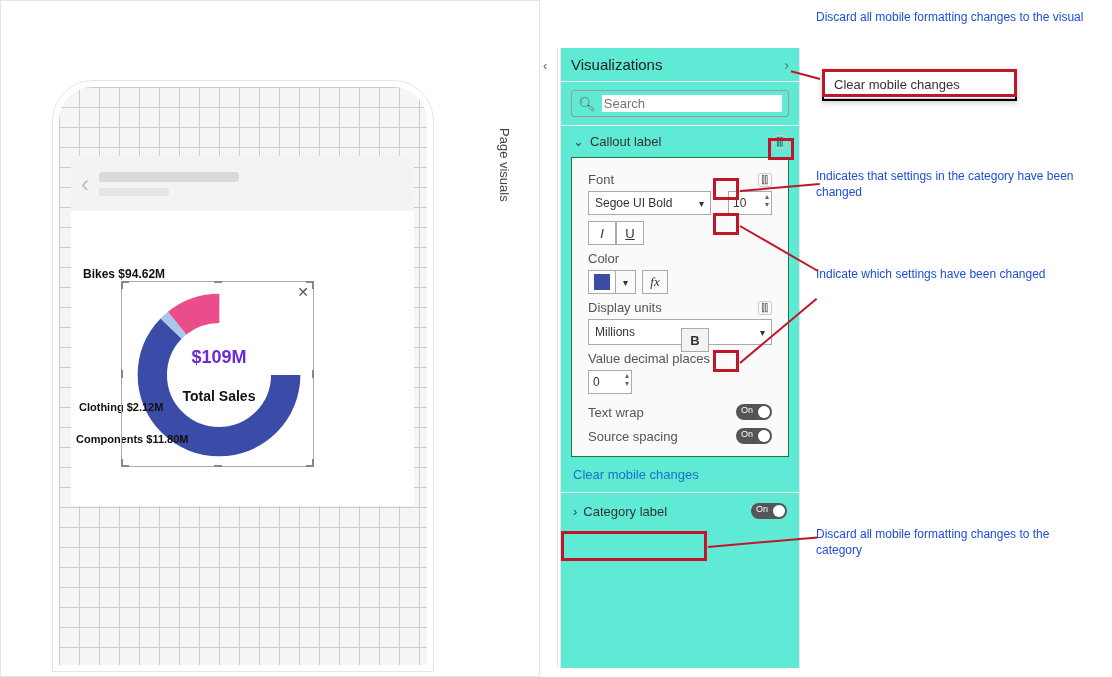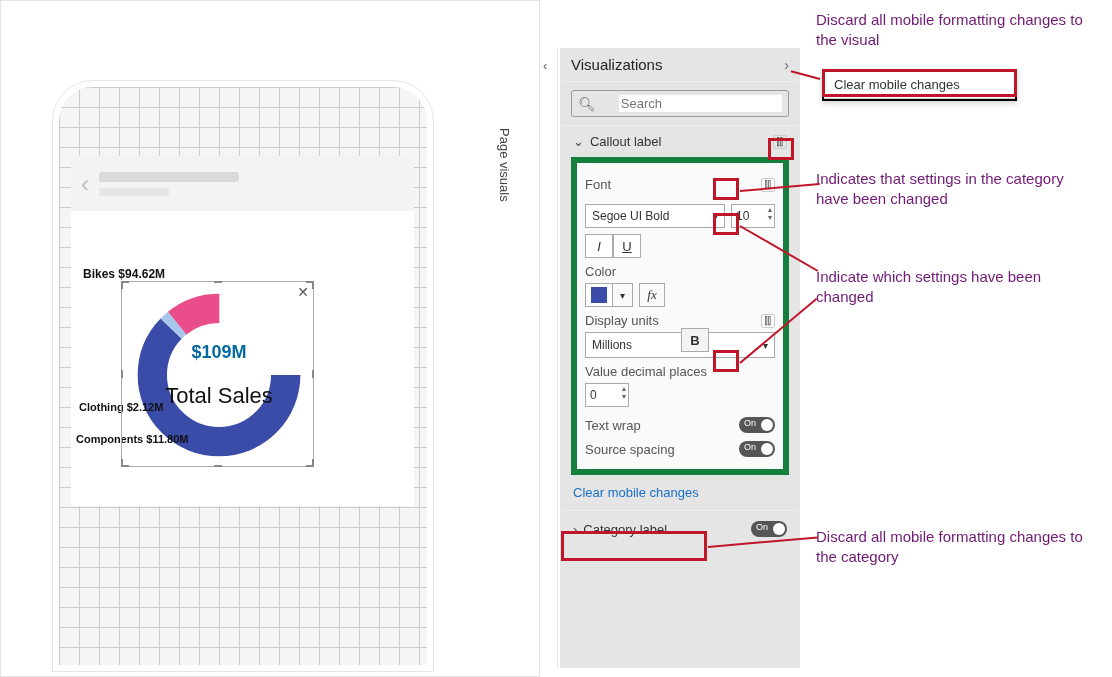--- a/index.html
+++ b/index.html
@@ -14,66 +14,66 @@
   .phone-appbar .lines .l1{ width:140px; height:10px; background:#dadada; border-radius:3px; margin-bottom:6px;}
   .phone-appbar .lines .l2{ width:70px; height:8px; background:#e5e5e5; border-radius:3px;}
   .visual { position:absolute; left:70px; top:210px; width:343px; height:295px; background:#fff; }
   .sel { position:absolute; left:120px; top:280px; width:193px; height:186px; border:1px solid #aaa;}
   .sel .h{position:absolute;width:8px;height:2px;background:#888;}
   .sel .v{position:absolute;width:2px;height:8px;background:#888;}
   .sel .x{position:absolute; right:4px; top:2px; font-size:14px; color:#555;}
   .donut { position:absolute; left:130px; top:286px; width:176px; height:176px; }
   .donut svg{ width:176px; height:176px;}
   .donut .center { position:absolute; left:0; top:0; width:176px; height:176px; display:flex; flex-direction:column; justify-content:center; align-items:center;}
-  .donut .center .v { color:#0369a1; font-weight:700; font-size:18px;}
-  .donut .center .t { color:#111; font-weight:400; font-size:22px; margin-top:20px;}
+  .donut .center .v { color:#6d28d9; font-weight:700; font-size:18px;}
+  .donut .center .t { color:#111; font-weight:700; font-size:14px; margin-top:20px;}
   .lbl { position:absolute; font-size:12px; font-weight:600; color:#111; white-space:nowrap;}
   .side-tab { position:absolute; left:540px; top:48px; width:18px; height:620px; border-right:1px solid #e5e5e5;}
   .side-tab .chev { position:absolute; top:10px; left:3px; color:#666; font-size:13px;}
   .side-tab .rot { position:absolute; top:80px; left:-28px; width:80px; transform:rotate(90deg); transform-origin:left top; font-size:13px; color:#444; white-space:nowrap;}
-  .pane { position:absolute; left:560px; top:48px; width:240px; height:620px; border-left:1px solid #e5e5e5; border-right:1px solid #e5e5e5; background:#e5e5e5;}
+  .pane { position:absolute; left:560px; top:48px; width:240px; height:620px; border-left:1px solid #e5e5e5; border-right:1px solid #e5e5e5; background:#5eead4;}
   .pane-h { display:flex; align-items:center; justify-content:space-between; padding:8px 10px; border-bottom:1px solid #eee;}
   .pane-h .t { font-size:15px; color:#222;}
   .pane-h .exp { color:#666; font-size:14px;}
   .search { margin:8px 10px; border:1px solid #999; border-radius:3px; display:flex; align-items:center; padding:4px 6px;}
   .search .ic{ color:#666; margin-right:6px; font-size:14px;}
-  .search input{ border:none; outline:none; width:100%; font-size:13px;margin-left:17px;}
+  .search input{ border:none; outline:none; width:100%; font-size:13px;}
   .tabs { display:flex; gap:14px; padding:0 12px; align-items:center; height:30px;}
   .tab { font-size:14px; color:#666; padding-bottom:6px; cursor:pointer;}
   .tab.active { color:#111; border-bottom:3px solid #f2c811; font-weight:600;}
   .more { margin-left:auto; border:1px solid #ccc; padding:1px 6px; font-weight:700; letter-spacing:1px; color:#444; cursor:pointer; font-size:12px;}
   .sec { border-top:1px solid #eee; }
   .sec-h { display:flex; align-items:center; padding:8px 12px; gap:6px;}
   .chev { color:#444;}
   .ind { border:1px solid #ccc; padding:1px 3px; border-radius:2px; font-size:10px; line-height:1;}
-  .group { background:#fafafa; border:6px solid #15803d; margin:0 10px; padding:8px 8px 8px;}
+  .group { background:#fafafa; border:1px solid #15803d; margin:0 10px; padding:8px 16px 8px;}
   .lblrow { display:flex; align-items:center; justify-content:space-between; margin-top:6px;}
   .lblrow .t { color:#555;}
-  .fontrow { display:flex; gap:6px; margin-top:12px;}
+  .fontrow { display:flex; gap:17px; margin-top:4px;}
   .selbox { border:1px solid #aaa; height:24px; display:flex; align-items:center; padding:0 6px; flex:1; background:#fff; justify-content:space-between; font-size:12px;}
   .numbox { border:1px solid #aaa; height:24px; width:44px; display:flex; align-items:center; padding:0 4px; background:#fff; position:relative; font-size:12px;}
   .spin { position:absolute; right:2px; top:1px; font-size:8px; line-height:1; color:#666;}
   .biubtns { display:flex; gap:0; margin-top:6px;}
   .biubtns .b { border:1px solid #aaa; height:24px; width:28px; display:flex; align-items:center; justify-content:center; background:#fff; cursor:pointer; font-size:13px;}
   .biubtns .b.sel { background:#f3f3f3;}
   .colorpick { display:flex; gap:6px; margin-top:4px; align-items:center;}
   .swatch { border:1px solid #aaa; height:24px; width:28px; background:#fff; display:flex; align-items:center; justify-content:center;}
   .swatch .c { width:16px; height:16px; background:#3a4ca8;}
   .caret { border:1px solid #aaa; border-left:none; height:24px; width:20px; display:flex; align-items:center; justify-content:center; font-size:10px;}
   .fx { border:1px solid #aaa; height:24px; width:26px; display:flex; align-items:center; justify-content:center; font-style:italic; font-family:serif;}
   .fullsel { border:1px solid #aaa; height:26px; display:flex; align-items:center; justify-content:space-between; padding:0 6px; margin-top:4px; background:#fff; font-size:12px;}
   .toggle { width:36px; height:16px; background:#555; border-radius:10px; position:relative;}
   .toggle .k { position:absolute; right:2px; top:2px; width:12px; height:12px; background:#fff; border-radius:50%;}
   .toggle .on { position:absolute; left:5px; top:1px; font-size:9px; color:#fff;}
   .link { color:#1a6fc9; padding:10px 12px; display:block; cursor:pointer; font-size:13px;}
   .catlabel { display:flex; align-items:center; justify-content:space-between; padding:10px 12px; border-top:1px solid #eee;}
   .menu { position:absolute; left:822px; top:69px; width:195px; border:2px solid #000; background:#fff; box-shadow:0 2px 6px rgba(0,0,0,.2);}
   .menu .mi { padding:6px 10px; font-size:13px; cursor:pointer;}
   .menu .mi.sep { border-bottom:1px solid #ccc;}
-  .ann { position:absolute; color:#701a75; font-size:15px; line-height:1.3;}
+  .ann { position:absolute; color:#1d4ed8; font-size:12px; line-height:1.3;}
   .redbox { position:absolute; border:3px solid #c1152a;}
   .redline { position:absolute; background:#c1152a; height:2px; transform-origin:left center;}
 </style>
 </head>
 <body>
 
 <div class="canvas">
   <div class="grid"></div>
   <div class="phone-appbar">
     <span class="back">‹</span>

